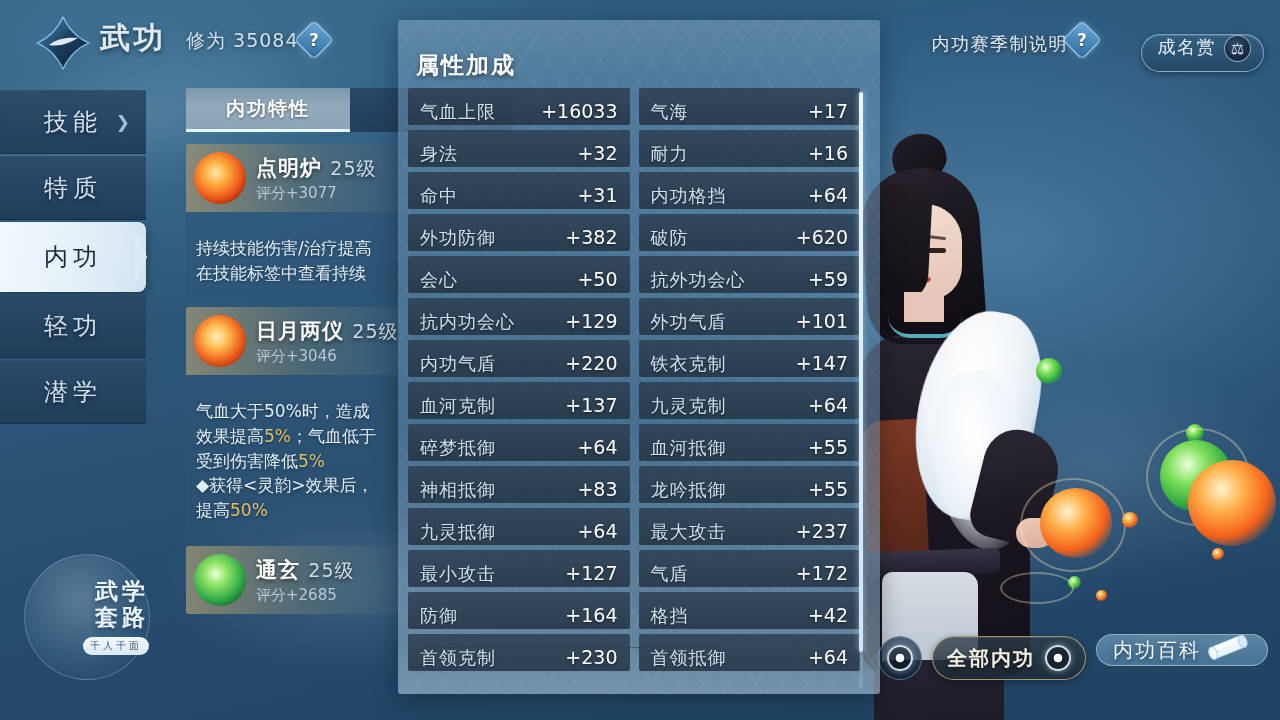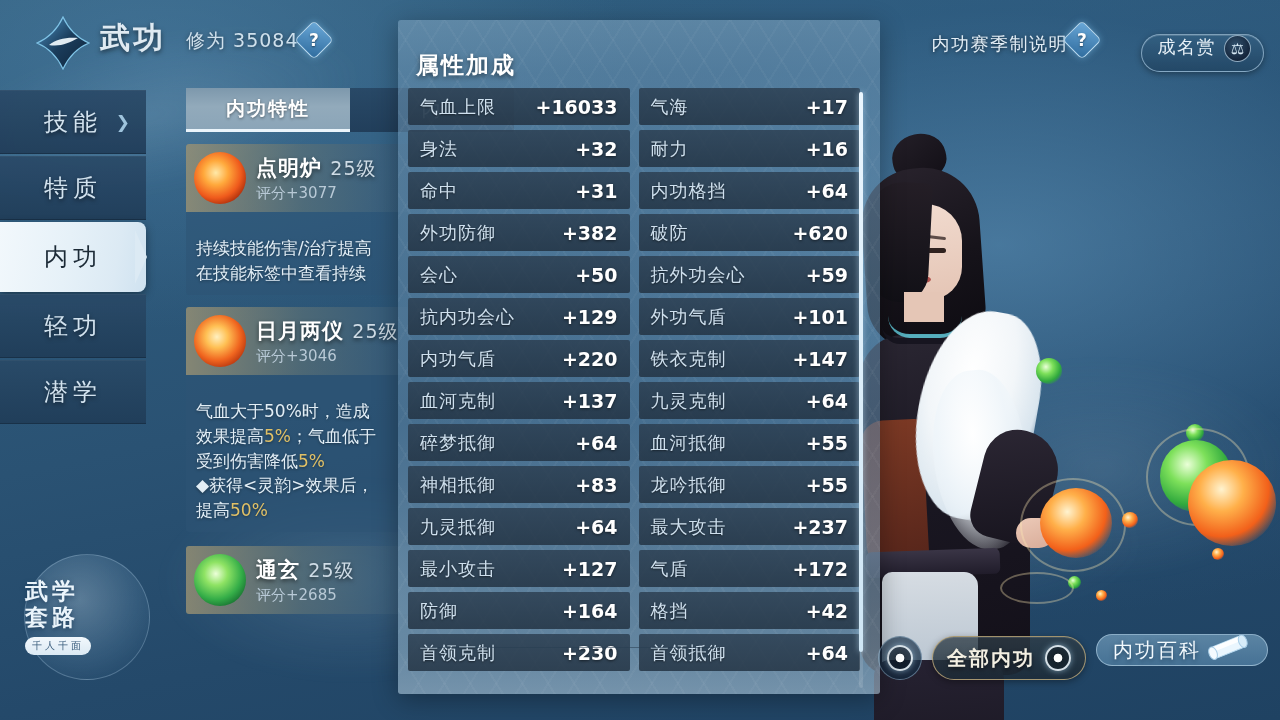--- a/index.html
+++ b/index.html
@@ -159,21 +159,21 @@
   .skill-score { font-size:15px; color:#b8c9d6; margin-top:2px; white-space:nowrap; }
   .skill-desc { padding:24px 10px 10px; font-size:17px; line-height:1.45;
     color:#e2eef6; white-space:nowrap; text-shadow:0 1px 3px rgba(0,0,0,.4); }
   .hl { color:#e0c066; }
 
   
   #wuxue-emblem { position:absolute; left:24px; top:554px; width:126px; height:126px;
     border-radius:50%; cursor:pointer;
     background:radial-gradient(circle at 44% 36%, rgba(210,232,246,.30) 0%, rgba(150,190,220,.15) 52%, rgba(90,140,180,.05) 78%, rgba(0,0,0,0) 100%);
     border:1px solid rgba(190,220,240,.28);
-    display:flex; flex-direction:column; align-items:flex-start; justify-content:center; }
+    display:flex; flex-direction:column; align-items:flex-end; justify-content:center; }
   #wuxue-emblem .e1 { font-size:23px; color:#eaf4fb; letter-spacing:4px; line-height:1.12;
     text-shadow:0 2px 5px rgba(20,50,80,.7); font-weight:bold; }
   #wuxue-emblem .e2 { margin-top:7px; font-size:10px; color:#3a5d7c; letter-spacing:3px;
     background:linear-gradient(180deg,#f2f8fc,#dbe9f3); padding:2px 7px; border-radius:9px; }
 
   
   .radio-dot { width:26px; height:26px; border-radius:50%;
     background:radial-gradient(circle at 50% 50%, #ffffff 0%, #ffffff 26%, rgba(255,255,255,0) 30%),
                radial-gradient(circle at 50% 50%, rgba(0,0,0,.45) 0%, rgba(0,0,0,.25) 70%);
     border:2px solid rgba(235,245,252,.9); box-shadow:0 0 6px rgba(180,220,245,.6); }
@@ -203,27 +203,27 @@
                rgba(92,132,164,.58) 60%, rgba(150,182,204,.56) 93%, rgba(176,202,220,.58) 100%);
     box-shadow:0 6px 26px rgba(0,0,0,.32); }
   #attr-panel::before { content:''; position:absolute; inset:0; pointer-events:none;
     background:
       repeating-linear-gradient(58deg, rgba(255,255,255,.035) 0 2px, rgba(255,255,255,0) 2px 22px),
       repeating-linear-gradient(-58deg, rgba(255,255,255,.03) 0 2px, rgba(255,255,255,0) 2px 22px); }
   #attr-title { position:absolute; left:18px; top:30px; font-size:23px; color:#ffffff;
     letter-spacing:2px; font-weight:bold; text-shadow:0 2px 5px rgba(0,0,0,.5); }
   #attr-list { position:absolute; left:10px; top:68px; width:452px; height:600px; }
   .attr-row { display:flex; gap:9px; margin-bottom:5px; }
-  .attr-cell { flex:1 1 0; height:37px; display:flex; align-items:center;
+  .attr-cell { flex:1 1 0; height:37px; display:flex; align-items:flex-start;
     justify-content:space-between; padding:12px 12px; border-radius:2px;
     background:linear-gradient(180deg, rgba(42,60,78,.80), rgba(34,50,66,.84)); }
   .attr-cell::before { content:''; position:absolute; }
   .attr-name { font-size:18px; color:#cfe0ee; letter-spacing:1px;
     text-shadow:0 1px 2px rgba(0,0,0,.5); }
-  .attr-value { font-size:19px; color:#ffffff; font-weight:bold;
+  .attr-value { font-size:19px; color:#ffffff; font-weight:normal;
     text-shadow:0 1px 3px rgba(0,0,0,.55); }
   #attr-scrollbar { position:absolute; right:17px; top:72px; width:4px; height:596px;
     background:rgba(255,255,255,.12); border-radius:2px; cursor:pointer; }
   #attr-scroll-thumb { position:absolute; left:0; top:0; width:4px; height:560px;
     background:linear-gradient(180deg,#eaf6ff,#cfe6f5); border-radius:2px;
     box-shadow:0 0 6px rgba(200,235,255,.6); }
   #attr-panel-footline { position:absolute; left:22px; bottom:46px; width:300px; height:1px;
     background:rgba(40,62,82,.55); }
 </style>
 </head>

